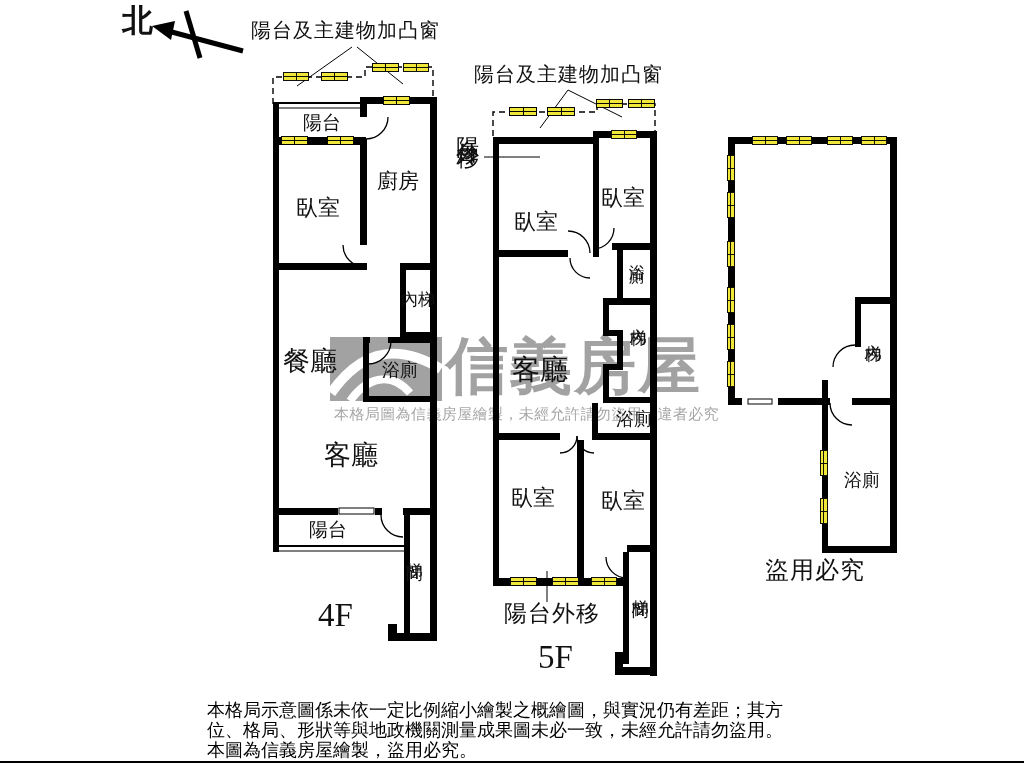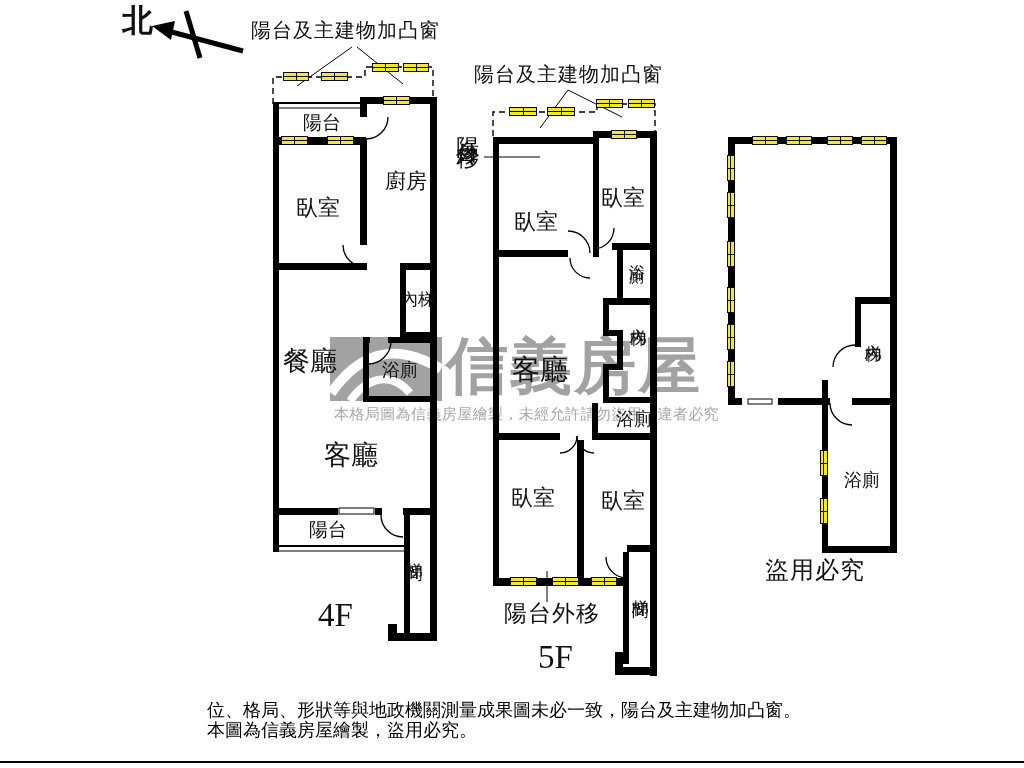--- a/index.html
+++ b/index.html
@@ -202,21 +202,21 @@
 
   <div id="compass-label" class="lbl">北</div>
 
   <div class="lbl annot" style="left:251px;top:20px;">陽台及主建物加凸窗</div>
   <div class="lbl annot" style="left:474px;top:64px;">陽台及主建物加凸窗</div>
   <div class="lbl vtext" style="left:455px;top:119px;font-size:23px;">陽台外移</div>
   <div class="lbl" style="left:504px;top:602px;font-size:23px;letter-spacing:1px;">陽台外移</div>
 
   <div class="lbl room" style="left:303px;top:113px;">陽台</div>
   <div class="lbl room" style="left:296px;top:196px;font-size:22px;">臥室</div>
-  <div class="lbl room" style="left:385px;top:170px;font-size:21px;">廚房</div>
+  <div class="lbl room" style="left:377px;top:170px;font-size:21px;">廚房</div>
   <div class="lbl big" style="left:283px;top:331px;margin-top:16px;">餐廳</div>
   <div class="lbl room" style="left:401px;top:291px;font-size:17px;">內梯</div>
   <div class="lbl room" style="left:382px;top:361px;font-size:18px;">浴廁</div>
   <div class="lbl big" style="left:324px;top:441px;">客廳</div>
   <div class="lbl room" style="left:309px;top:520px;">陽台</div>
   <div class="lbl vtext" style="left:405px;top:549px;font-size:17px;">梯間</div>
   <div class="lbl floorlab" style="left:318px;top:598px;">4F</div>
 
   <div class="lbl room" style="left:514px;top:210px;font-size:22px;">臥室</div>
   <div class="lbl room" style="left:601px;top:186px;font-size:22px;">臥室</div>
@@ -227,18 +227,19 @@
   <div class="lbl room" style="left:511px;top:486px;font-size:22px;">臥室</div>
   <div class="lbl room" style="left:601px;top:489px;font-size:22px;">臥室</div>
   <div class="lbl vtext" style="left:631px;top:586px;font-size:17px;">梯間</div>
   <div class="lbl floorlab" style="left:538px;top:640px;">5F</div>
 
   <div class="lbl vtext" style="left:864px;top:330px;font-size:17px;letter-spacing:2px;">內梯</div>
   <div class="lbl room" style="left:844px;top:471px;font-size:18px;">浴廁</div>
   <div class="lbl" style="left:765px;top:558px;font-size:24px;letter-spacing:1px;">盜用必究</div>
 
   <div id="disclaimer">
-    <div>位、格局、形狀等與地政機關測量成果圖未必一致，陽台及主建物加凸窗。</div>
+    <div>本格局示意圖係未依一定比例縮小繪製之概繪圖，與實況仍有差距；其方</div>
+    <div>位、格局、形狀等與地政機關測量成果圖未必一致，未經允許請勿盜用。</div>
     <div>本圖為信義房屋繪製，盜用必究。</div>
   </div>
 
   <div id="bottom-rule"></div>
 </div>
 
 </body></html>

